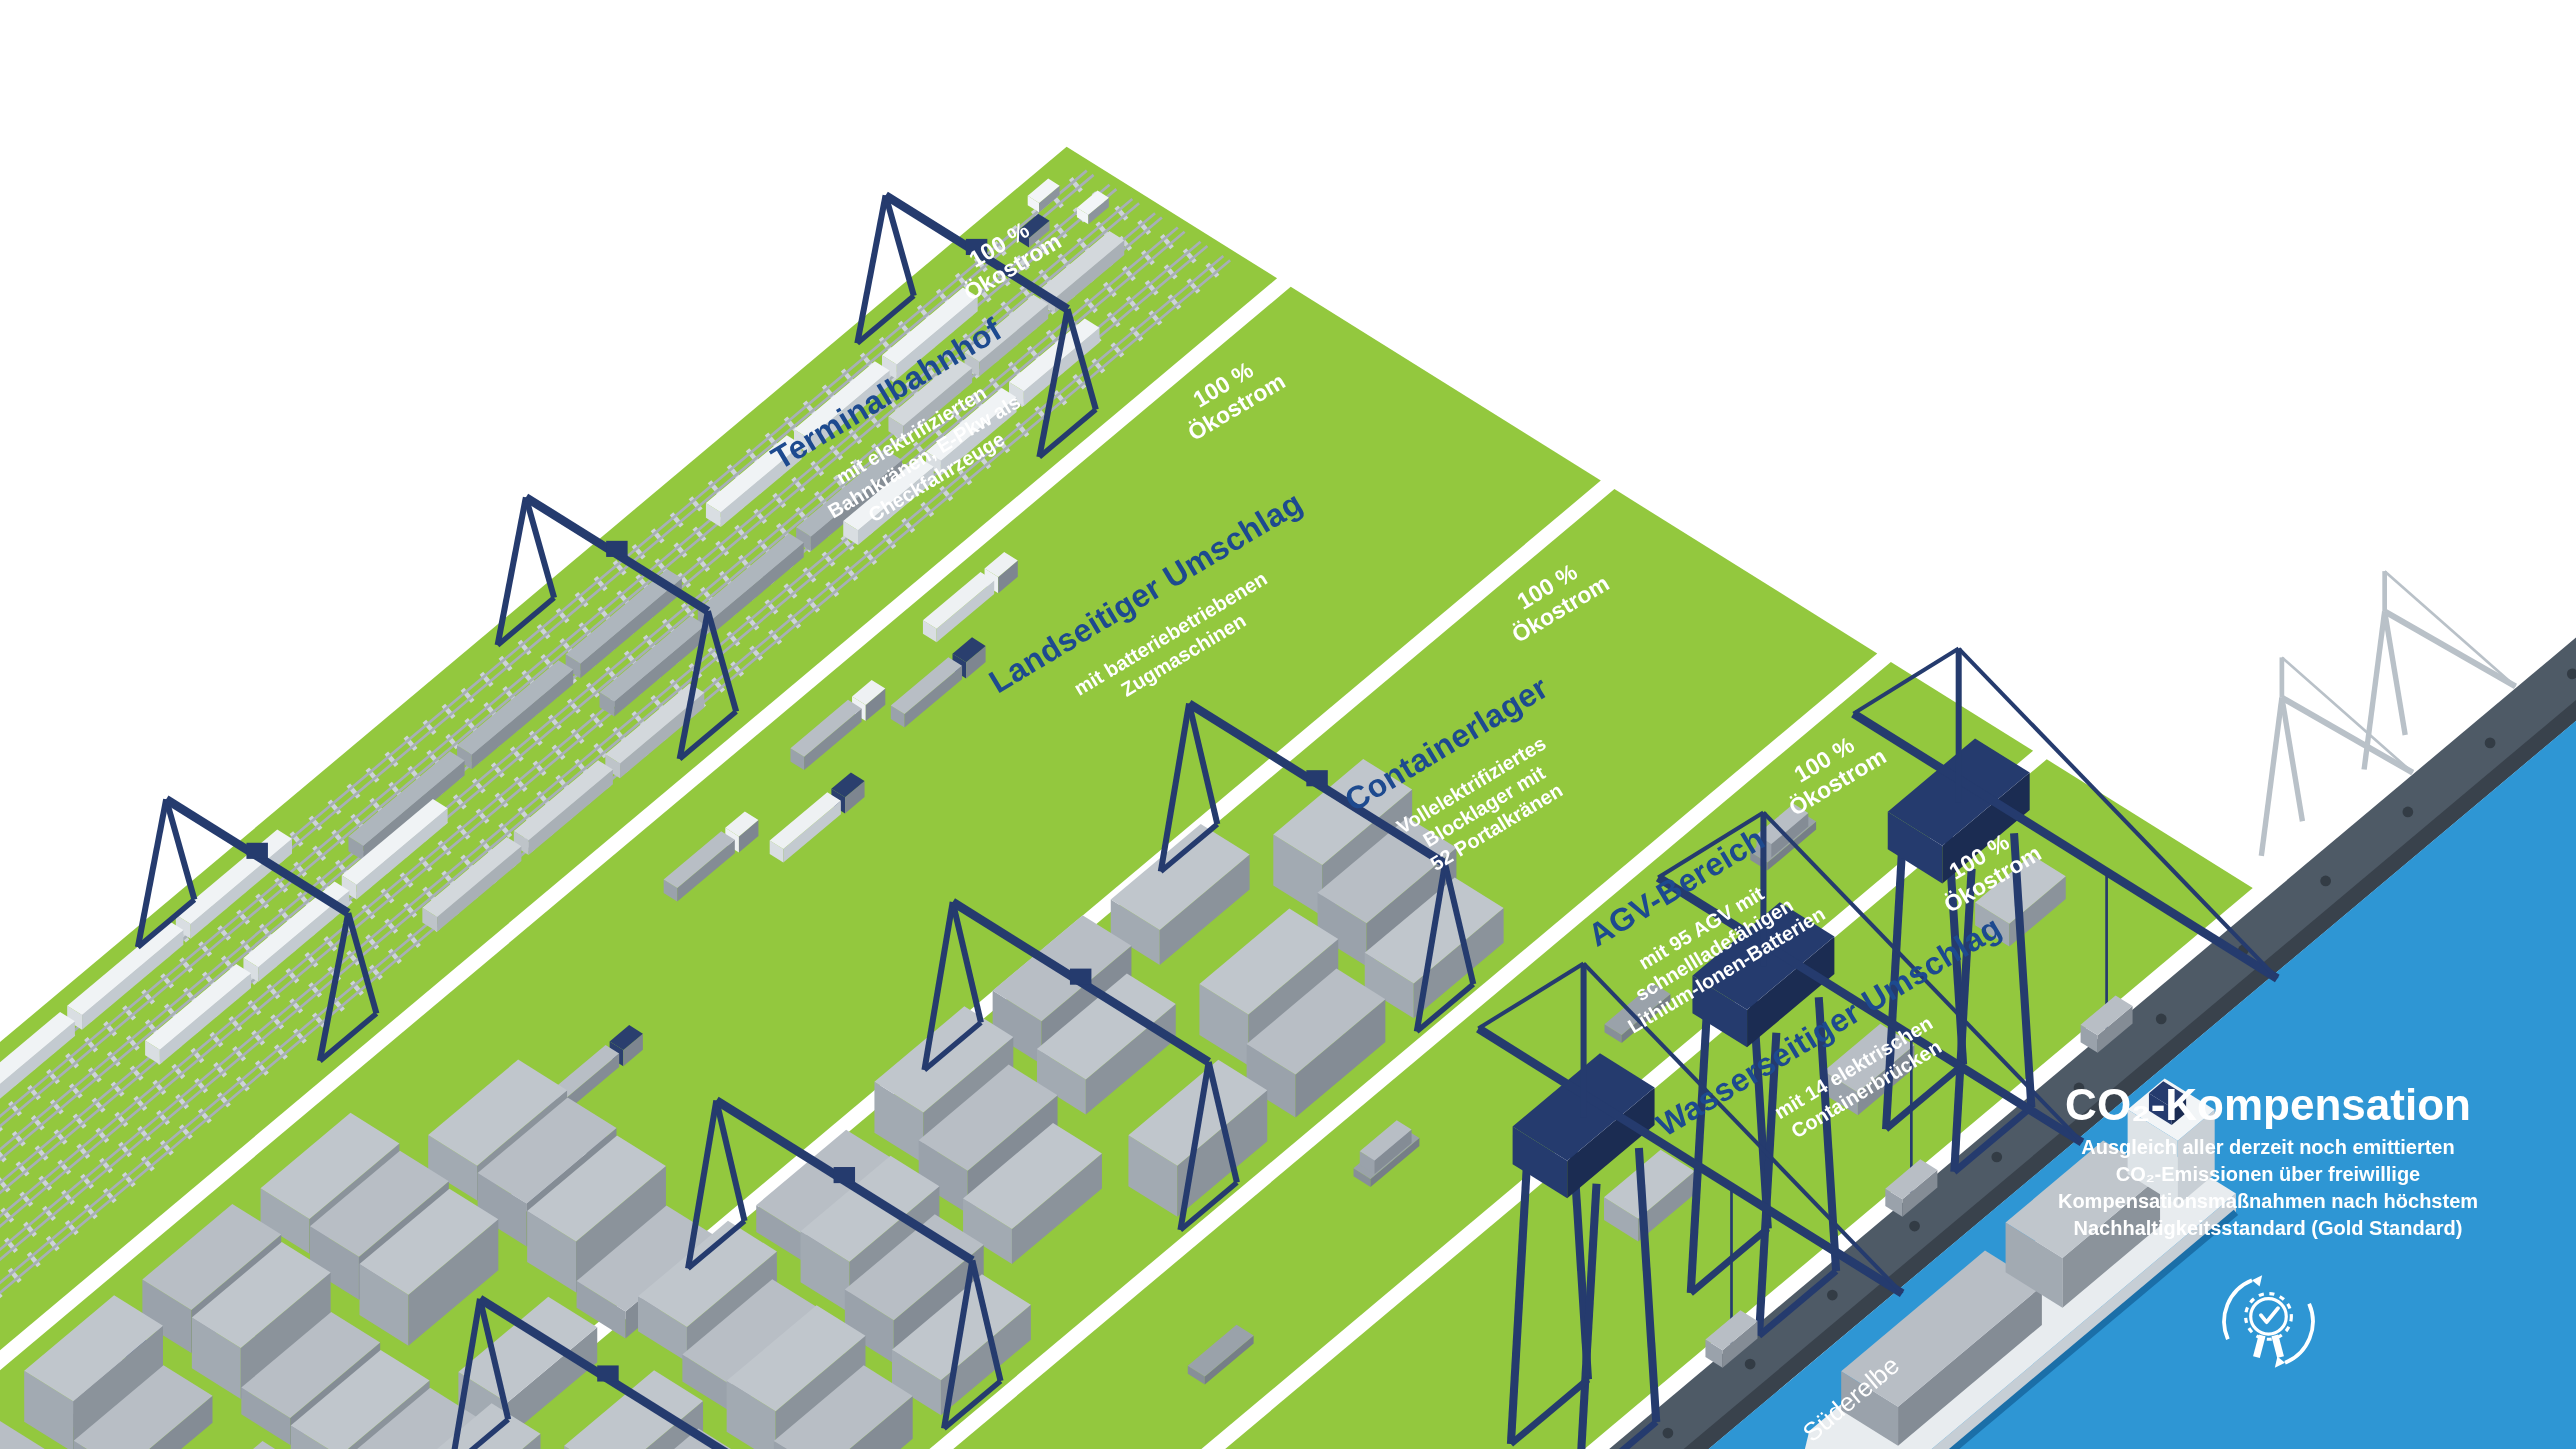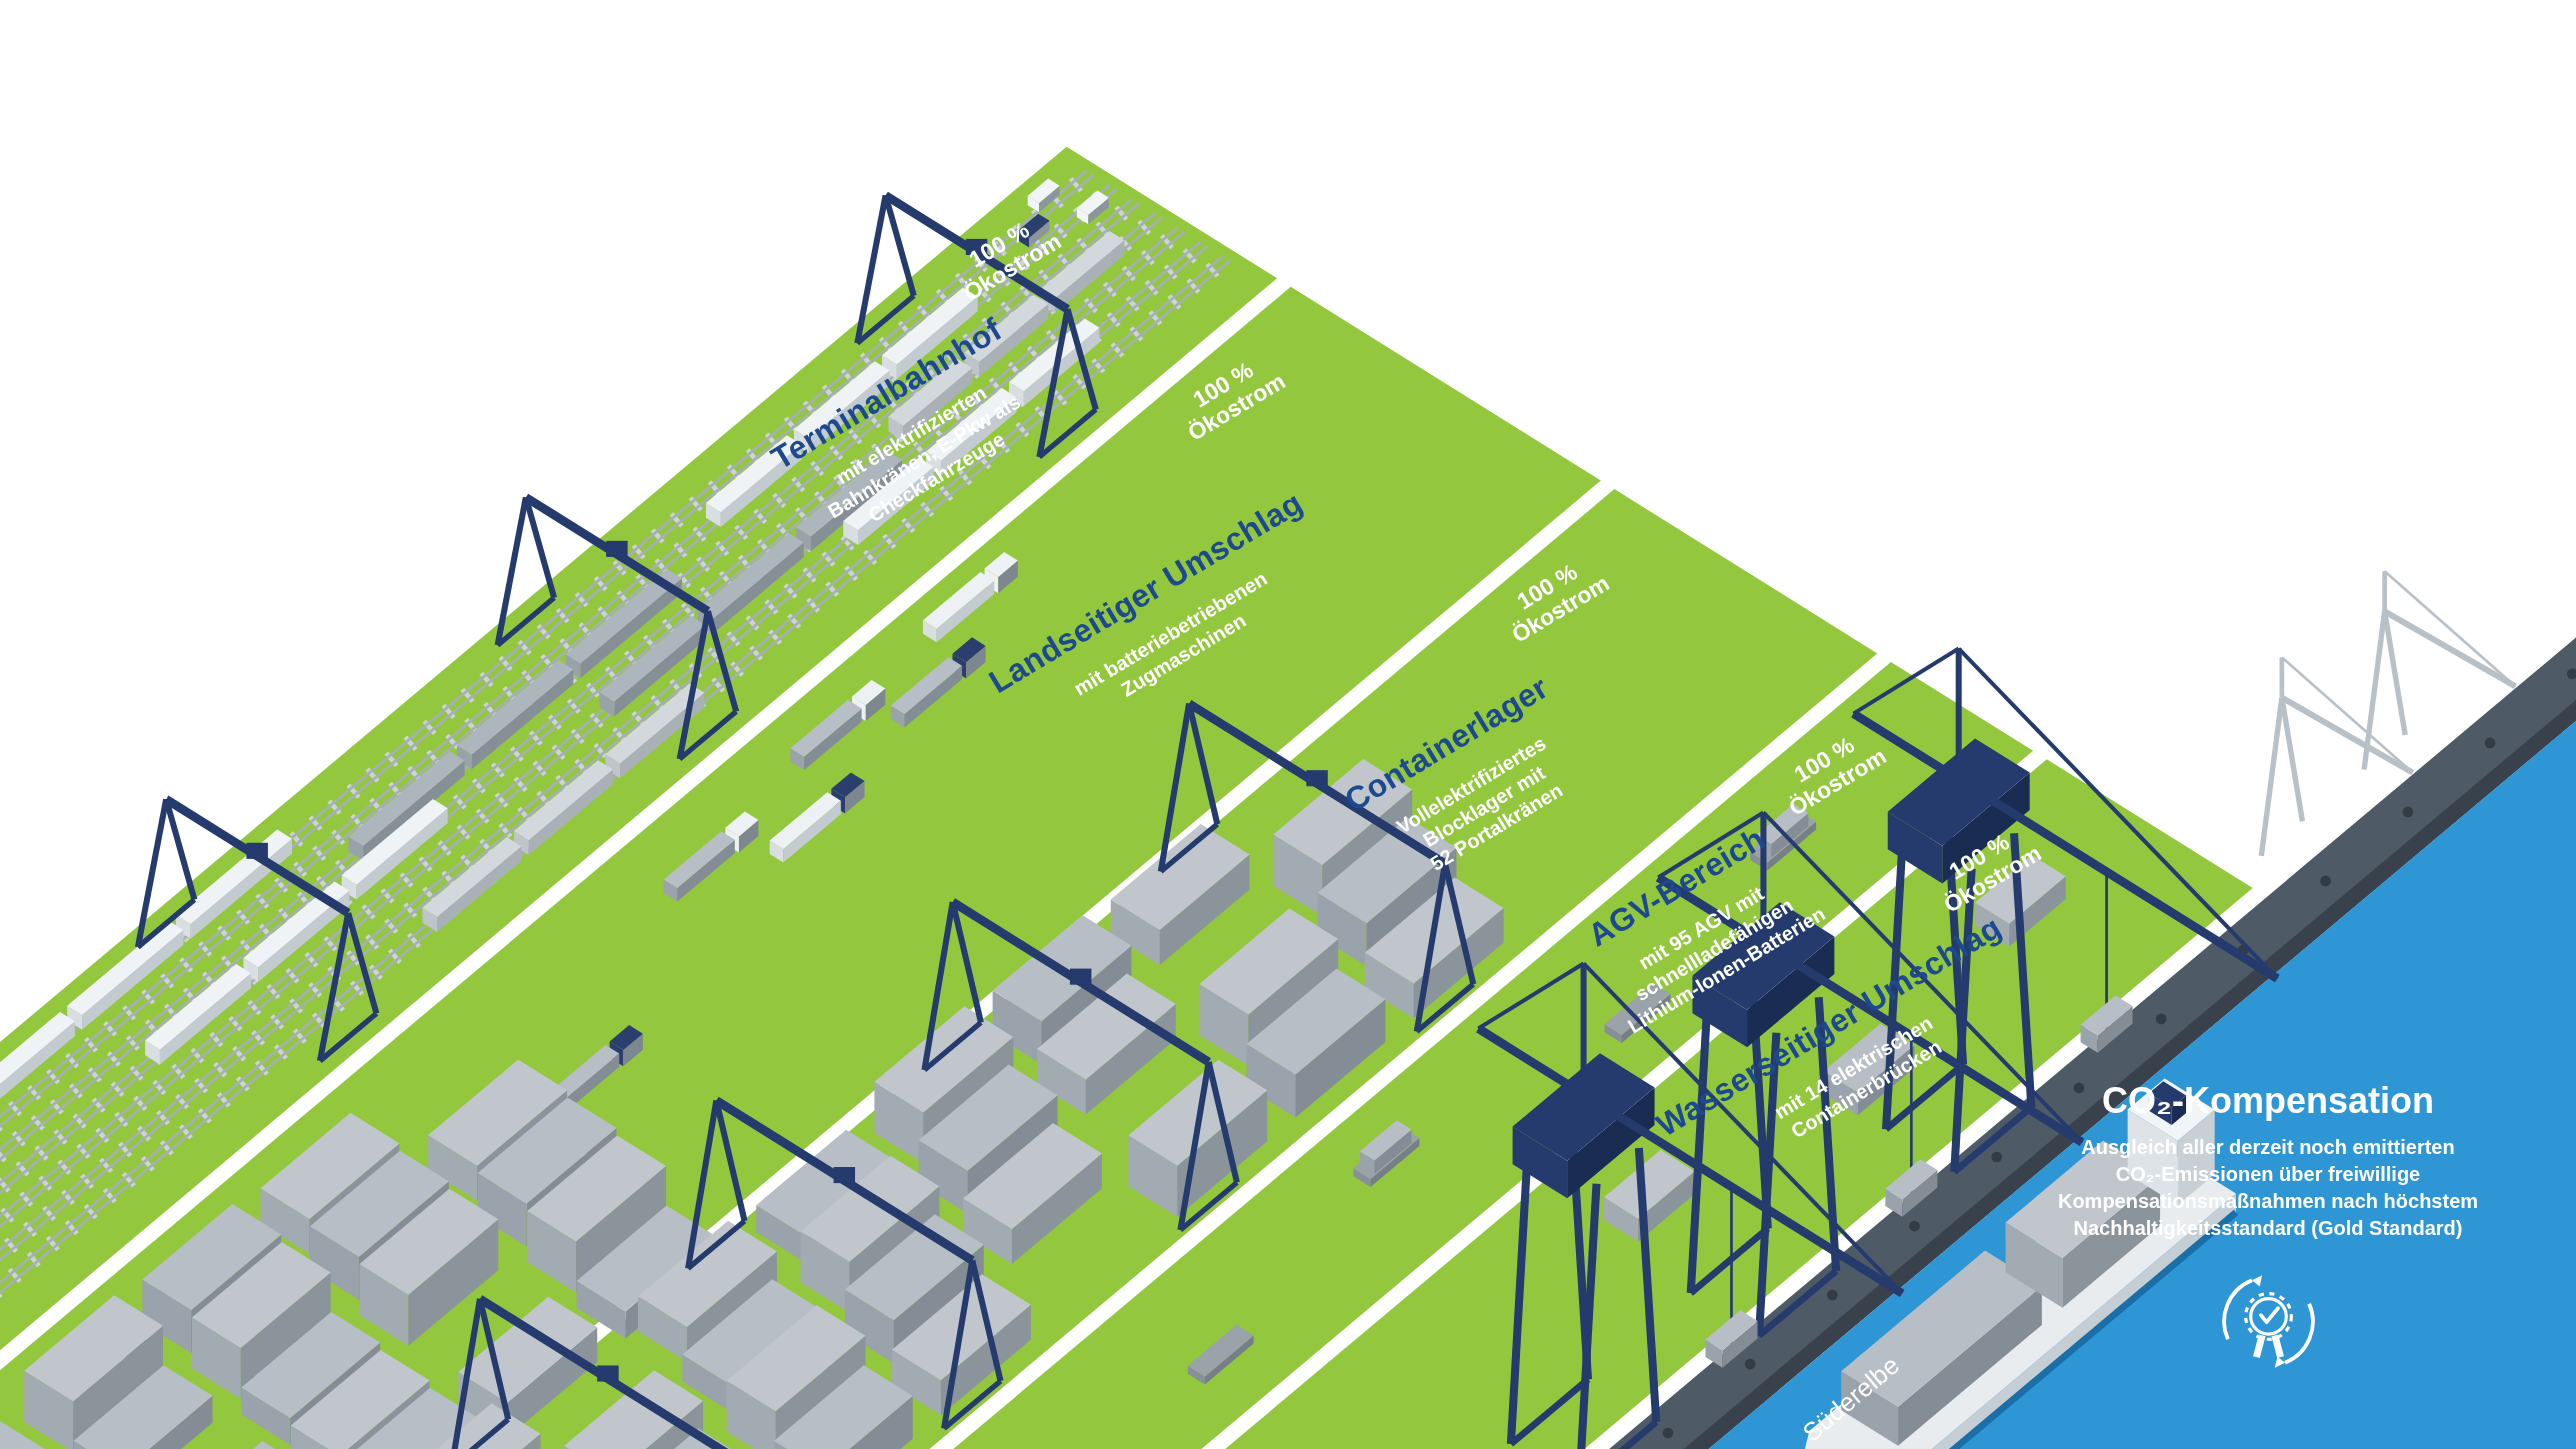--- a/index.html
+++ b/index.html
@@ -9,22 +9,22 @@
   #scene-svg{position:absolute;left:0;top:0;width:2576px;height:1449px}
   #labels{position:absolute;left:0;top:0;width:2576px;height:1449px;pointer-events:none}
   .label{position:absolute;text-align:center;white-space:pre-line;
     transform:translate(-50%,-50%) rotate(-31deg)}
   .band-title{font-weight:bold;font-size:32px;letter-spacing:0.3px;color:var(--title-blue,#1d4a8f)}
   .band-subtitle{font-weight:bold;font-size:20px;line-height:1.22;color:#fff;margin-top:5.4px}
   .band-badge{font-weight:bold;font-size:23px;line-height:1.15;color:#fff}
   .river{position:absolute;font-size:25.5px;color:#fff;white-space:nowrap;
     transform:translate(-50%,-50%) rotate(-40deg)}
   .co2{position:absolute;left:2033px;top:1080px;width:470px;text-align:center;color:#fff}
-  .co2-title{font-size:36px;font-weight:bold}
-  .co2-body{font-size:20px;line-height:1.35;margin-top:12px;white-space:pre-line;font-weight:bold}
+  .co2-title{font-size:44px;font-weight:bold}
+  .co2-body{font-size:20px;line-height:1.35;margin-top:4px;white-space:pre-line;font-weight:bold}
   .co2-icon{margin-top:16px}
 </style>
 </head>
 <body>
 
 <div id="stage">
   <svg id="scene-svg" viewBox="0 0 3840 2160" xmlns="http://www.w3.org/2000/svg">
       <g>
         <polygon points="-1803.4,3067.2 1590.0,218.7 1903.7,414.8 -1489.6,3263.3" fill="#93c83e" opacity="1"></polygon>
         <polygon points="-1469.3,3276.0 1924.1,427.5 2386.3,716.4 -1007.1,3564.9" fill="#93c83e" opacity="1"></polygon>

